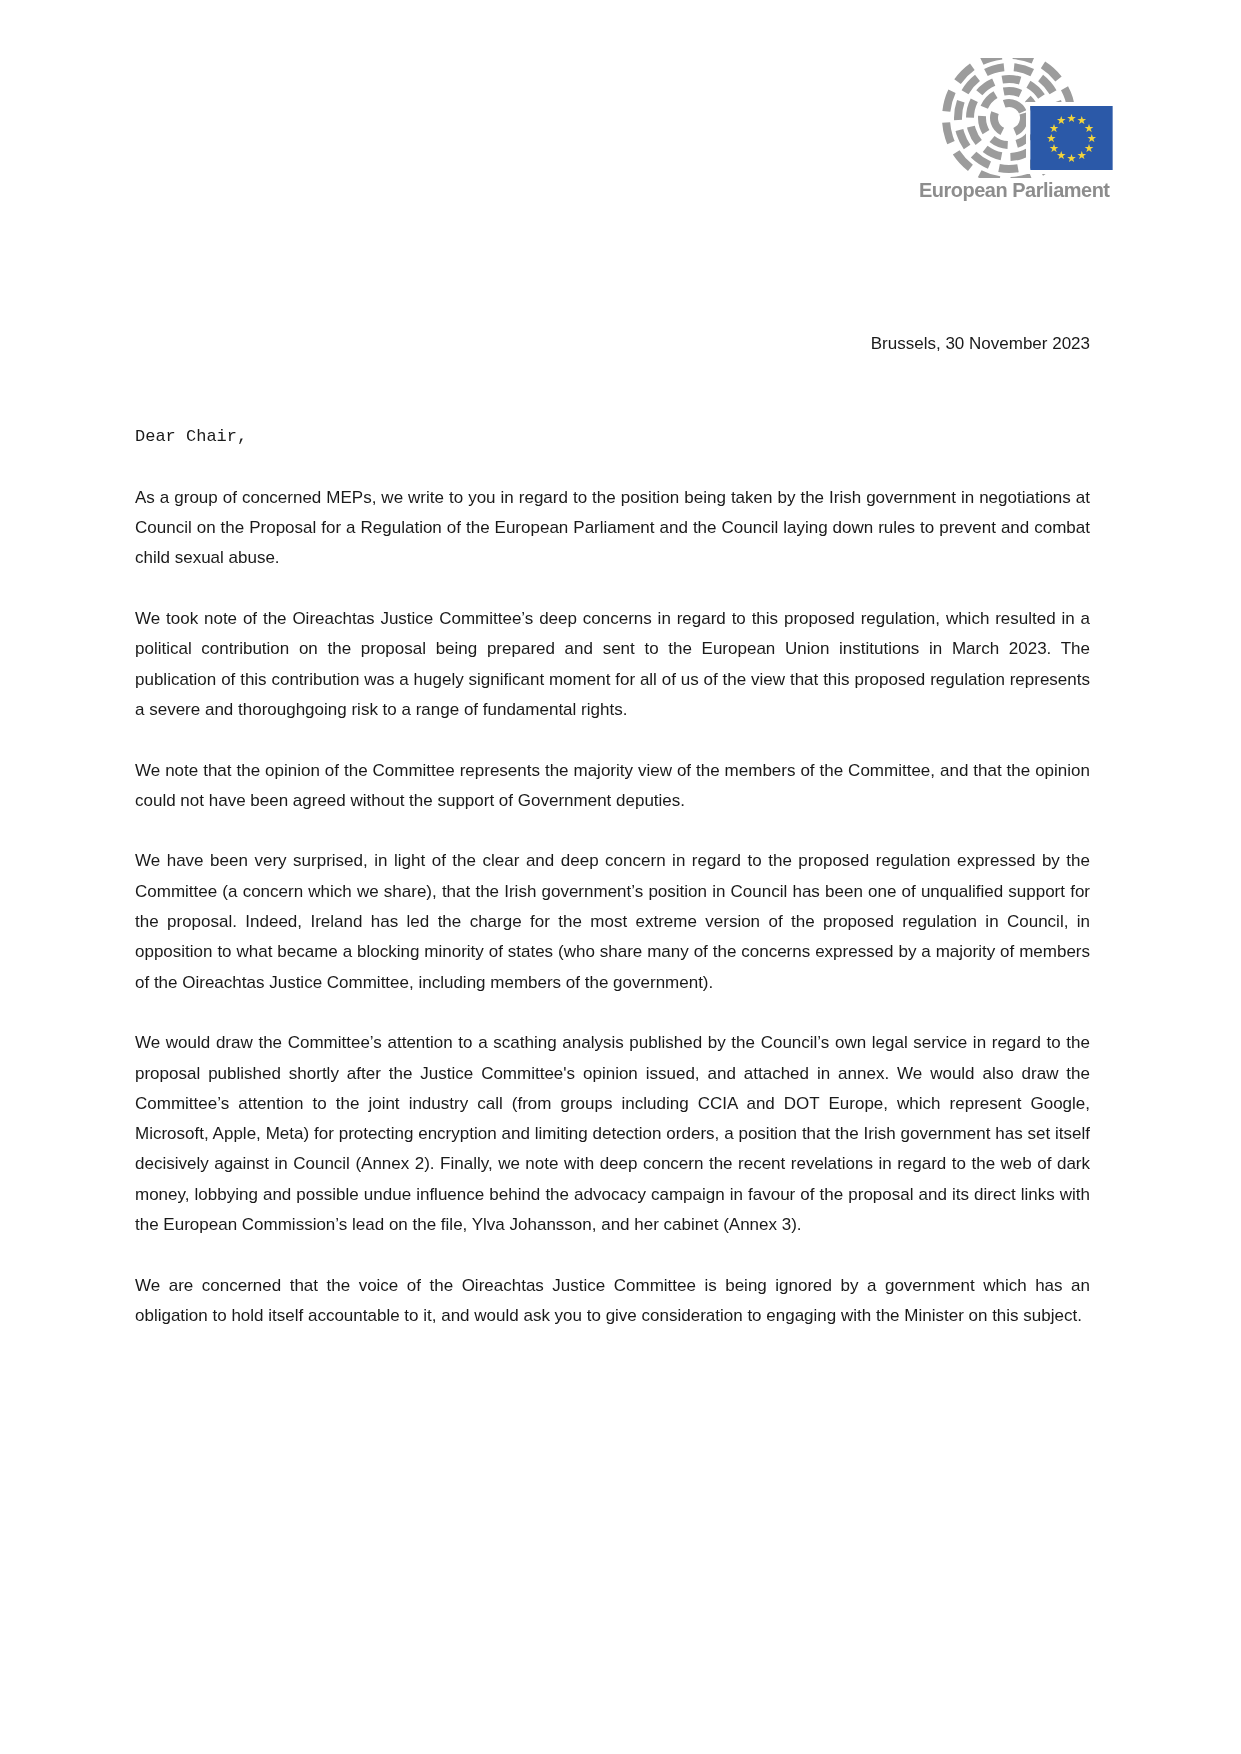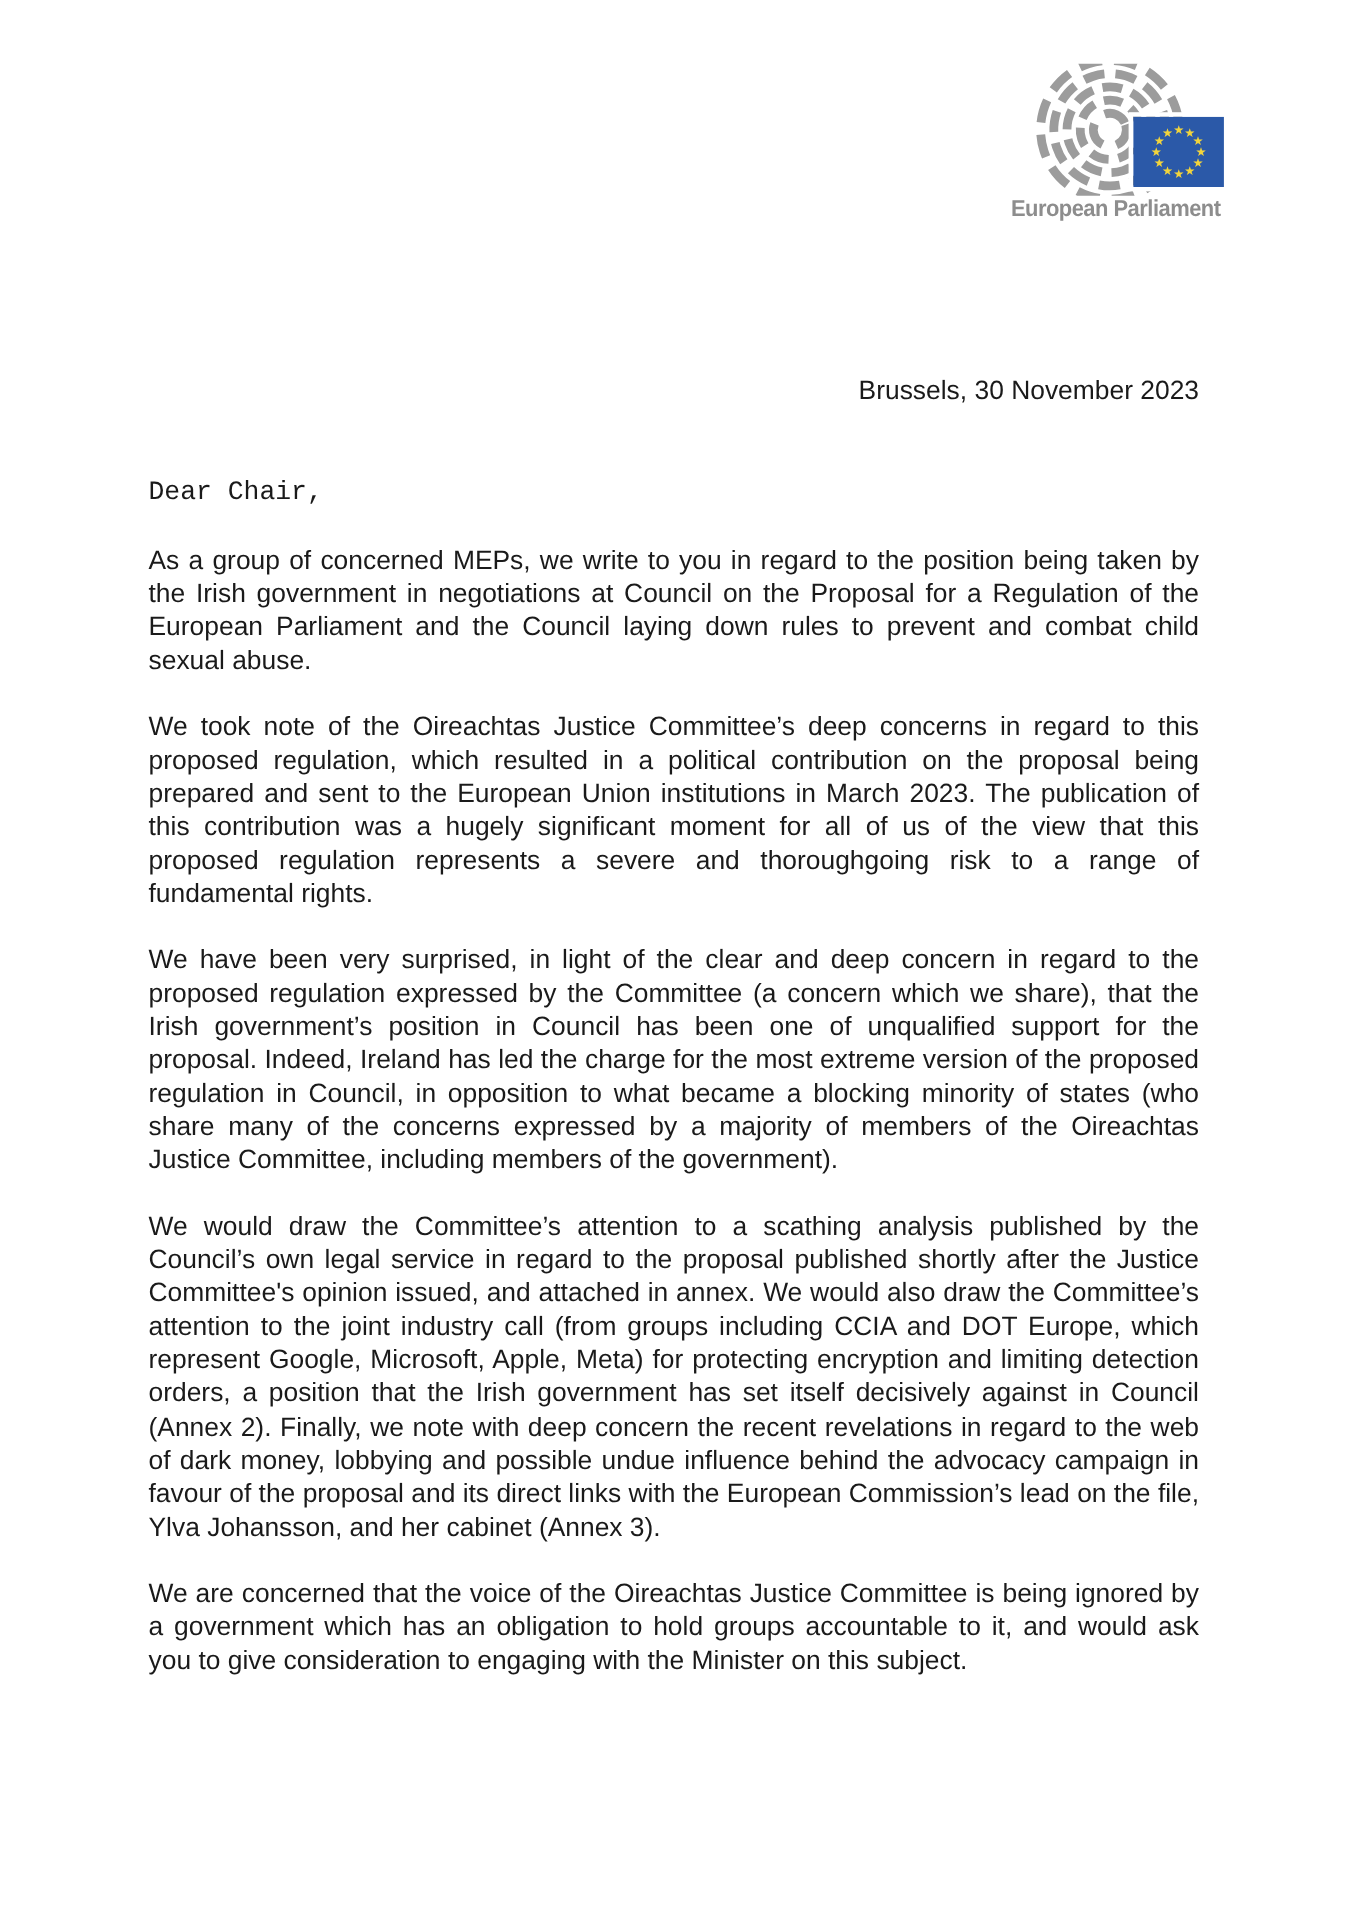--- a/index.html
+++ b/index.html
@@ -46,24 +46,24 @@
     font-weight: bold;
     letter-spacing: -0.5px;
     color: #8d8d8d;
     white-space: nowrap;
     transform: scaleX(0.95);
     transform-origin: left center;
   }
   
   .content {
     position: absolute;
-    top: 341px;
+    top: 329px;
     left: 135px;
     width: 955px;
-    font-size: 24px;
+    font-size: 17px;
     line-height: 30.3px;
   }
   .dateline {
     margin: 0;
     text-align: right;
   }
   .salutation {
     margin: 63px 0 0 0;
     font-family: Liberation Mono, monospace;
   }
@@ -107,18 +107,19 @@
     <div class="ep-wordmark">European Parliament</div>
   </div>
 
   <div class="content">
     <p class="dateline">Brussels, 30 November 2023</p>
 
     <p class="salutation">Dear Chair,</p>
 
     <p class="para">As a group of concerned MEPs, we write to you in regard to the position being taken by the Irish government in negotiations at Council on the Proposal for a Regulation of the European Parliament and the Council laying down rules to prevent and combat child sexual abuse.</p>
     <p class="para">We took note of the Oireachtas Justice Committee’s deep concerns in regard to this proposed regulation, which resulted in a political contribution on the proposal being prepared and sent to the European Union institutions in March 2023. The publication of this contribution was a hugely significant moment for all of us of the view that this proposed regulation represents a severe and thoroughgoing risk to a range of fundamental rights.</p>
+    <p class="para">We note that the opinion of the Committee represents the majority view of the members of the Committee, and that the opinion could not have been agreed without the support of Government deputies.</p>
     <p class="para">We have been very surprised, in light of the clear and deep concern in regard to the proposed regulation expressed by the Committee (a concern which we share), that the Irish government’s position in Council has been one of unqualified support for the proposal. Indeed, Ireland has led the charge for the most extreme version of the proposed regulation in Council, in opposition to what became a blocking minority of states (who share many of the concerns expressed by a majority of members of the Oireachtas Justice Committee, including members of the government).</p>
     <p class="para">We would draw the Committee’s attention to a scathing analysis published by the Council’s own legal service in regard to the proposal published shortly after the Justice Committee's opinion issued, and attached in annex. We would also draw the Committee’s attention to the joint industry call (from groups including CCIA and DOT Europe, which represent Google, Microsoft, Apple, Meta) for protecting encryption and limiting detection orders, a position that the Irish government has set itself decisively against in Council (Annex 2). Finally, we note with deep concern the recent revelations in regard to the web of dark money, lobbying and possible undue influence behind the advocacy campaign in favour of the proposal and its direct links with the European Commission’s lead on the file, Ylva Johansson, and her cabinet (Annex 3).</p>
-    <p class="para">We are concerned that the voice of the Oireachtas Justice Committee is being ignored by a government which has an obligation to hold groups accountable to it, and would ask you to give consideration to engaging with the Minister on this subject.</p>
+    <p class="para">We are concerned that the voice of the Oireachtas Justice Committee is being ignored by a government which has an obligation to hold itself accountable to it, and would ask you to give consideration to engaging with the Minister on this subject.</p>
   </div>
 
 </div>
 
 </body></html>

